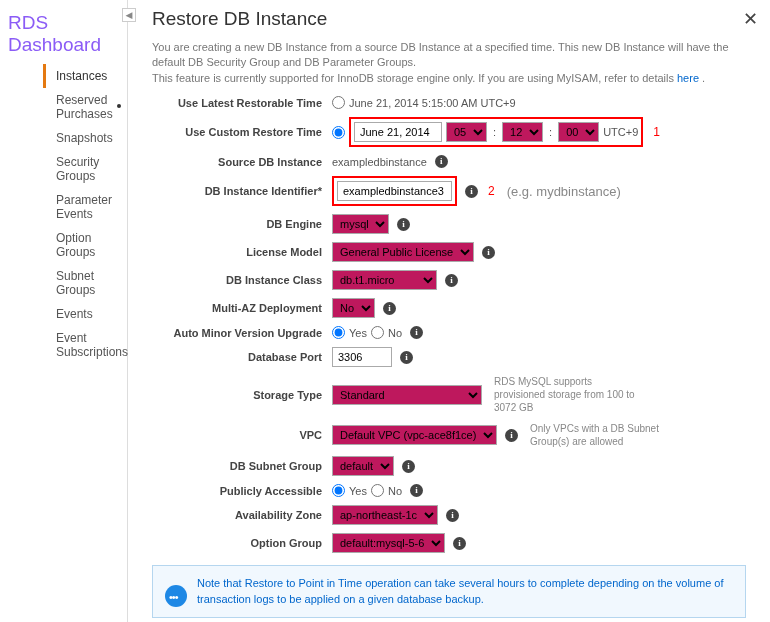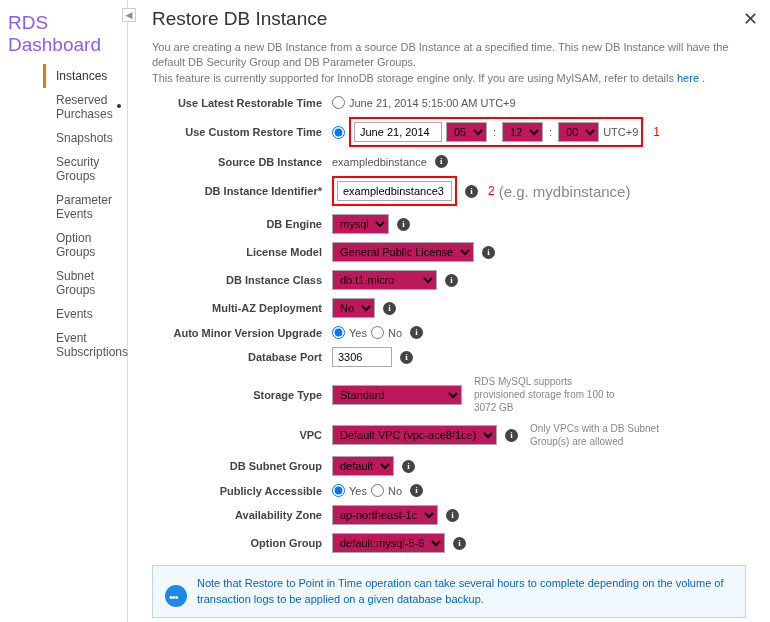--- a/index.html
+++ b/index.html
@@ -15,21 +15,21 @@
 .page-title { font-size: 19px; color: #333; padding-bottom: 6px; }
 .close-x { position: absolute; top: 8px; right: 12px; font-size: 18px; color: #444; cursor: pointer; }
 .intro { font-size: 11px; color: #777; line-height: 1.4; padding: 4px 0 10px 0; }
 .intro a { color: #06c; text-decoration: none; }
 .form-row { display: flex; align-items: center; margin-bottom: 8px; }
 .form-label { width: 180px; text-align: right; padding-right: 10px; font-weight: bold; font-size: 11px; color: #444; }
 .form-field { flex: 1; display: flex; align-items: center; gap: 4px; font-size: 11px; color: #555; }
 input[type="text"] { border: 1px solid #aaa; padding: 3px 5px; font-size: 11px; }
 select { border: 1px solid #aaa; padding: 2px 3px; font-size: 11px; background: #be185d; }
 .info-icon { display: inline-block; width: 13px; height: 13px; background: #444; color: #fff; border-radius: 50%; font-size: 9px; line-height: 13px; text-align: center; font-family: serif; font-weight: bold; margin-left: 4px; }
-.hint { font-size: 15px; color: #888; }
+.hint { font-size: 13px; color: #888; margin-left: 8px; }
 .hint-block { font-size: 10px; color: #888; margin-left: 8px; max-width: 150px; line-height: 1.3; }
 .redbox { border: 2px solid #f00; padding: 3px; display: inline-flex; align-items: center; gap: 4px; }
 .red-annot { color: #f00; font-size: 12px; margin-left: 6px; }
 .colon { padding: 0 2px; }
 .notice { display: flex; align-items: flex-end; gap: 10px; border: 1px solid #b5d6ef; background: #f1f8fe; padding: 10px 12px; margin-top: 12px; color: #06c; font-size: 11px; line-height: 1.4; }
 .notice-icon { width: 22px; height: 22px; background: #1e88e5; border-radius: 50%; flex-shrink: 0; position: relative; }
 .notice-icon::after { content: "•••"; color: #fff; font-size: 11px; position: absolute; top: 5px; left: 4px; letter-spacing: -1px; }
 </style>
 </head>
 <body>
@@ -151,21 +151,21 @@
       <div class="form-label">Database Port</div>
       <div class="form-field">
         <input type="text" style="width: 60px;" value="3306">
         <span class="info-icon">i</span>
       </div>
     </div>
 
     <div class="form-row">
       <div class="form-label">Storage Type</div>
       <div class="form-field">
-        <select style="width:130px"><option>Standard</option></select>
+        <select style="width:150px"><option>Standard</option></select>
         <span class="hint-block">RDS MySQL supports provisioned storage from 100 to 3072 GB</span>
       </div>
     </div>
 
     <div class="form-row">
       <div class="form-label">VPC</div>
       <div class="form-field">
         <select><option>Default VPC (vpc-ace8f1ce)</option></select>
         <span class="info-icon">i</span>
         <span class="hint-block">Only VPCs with a DB Subnet Group(s) are allowed</span>

